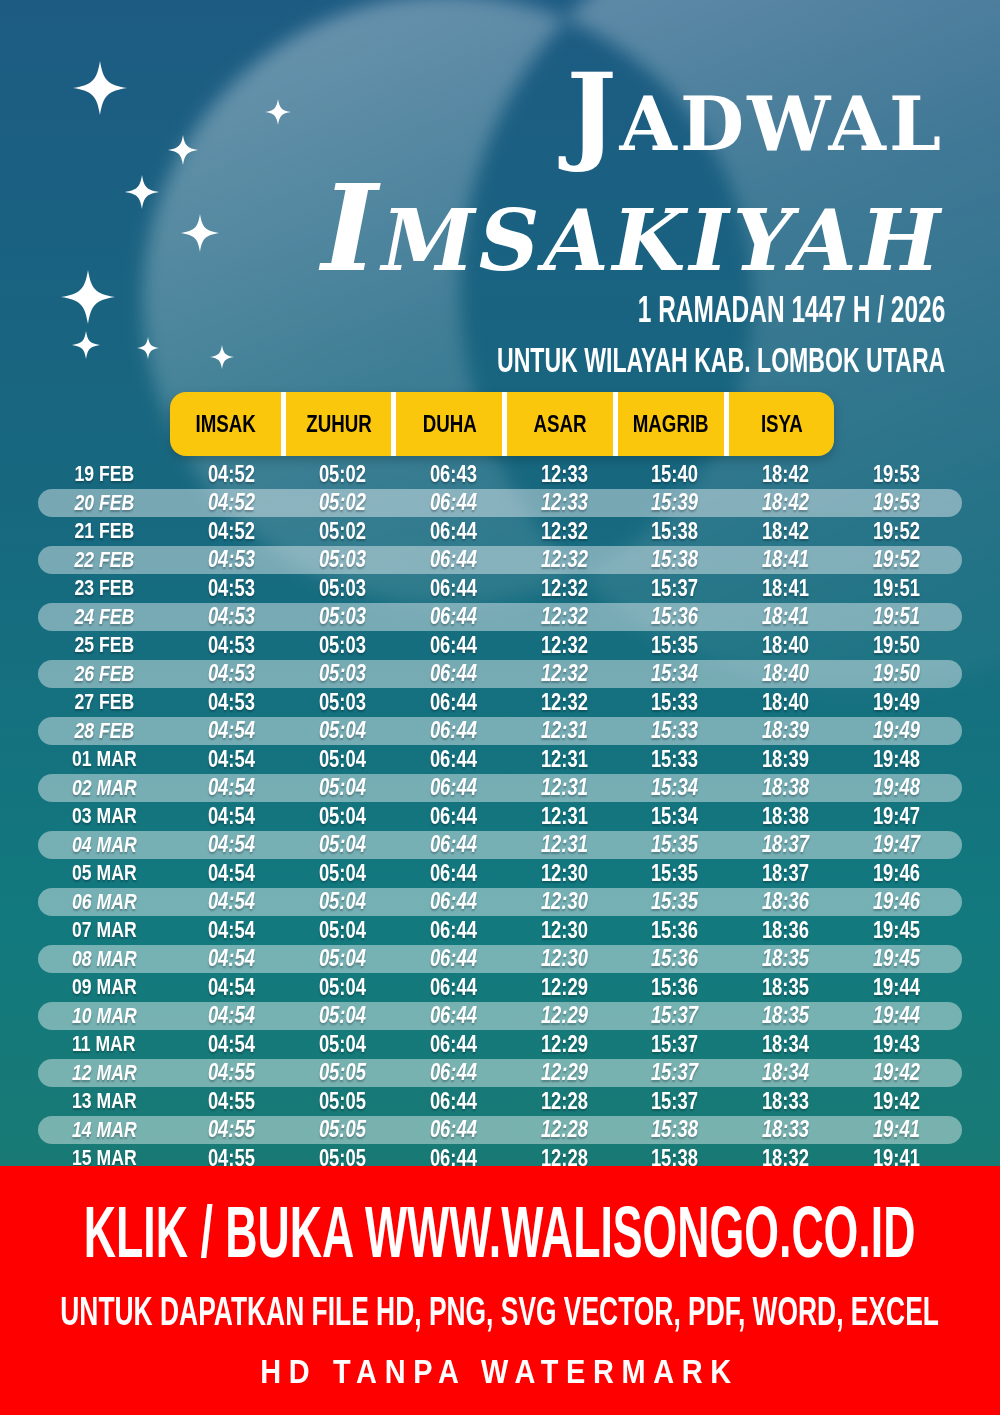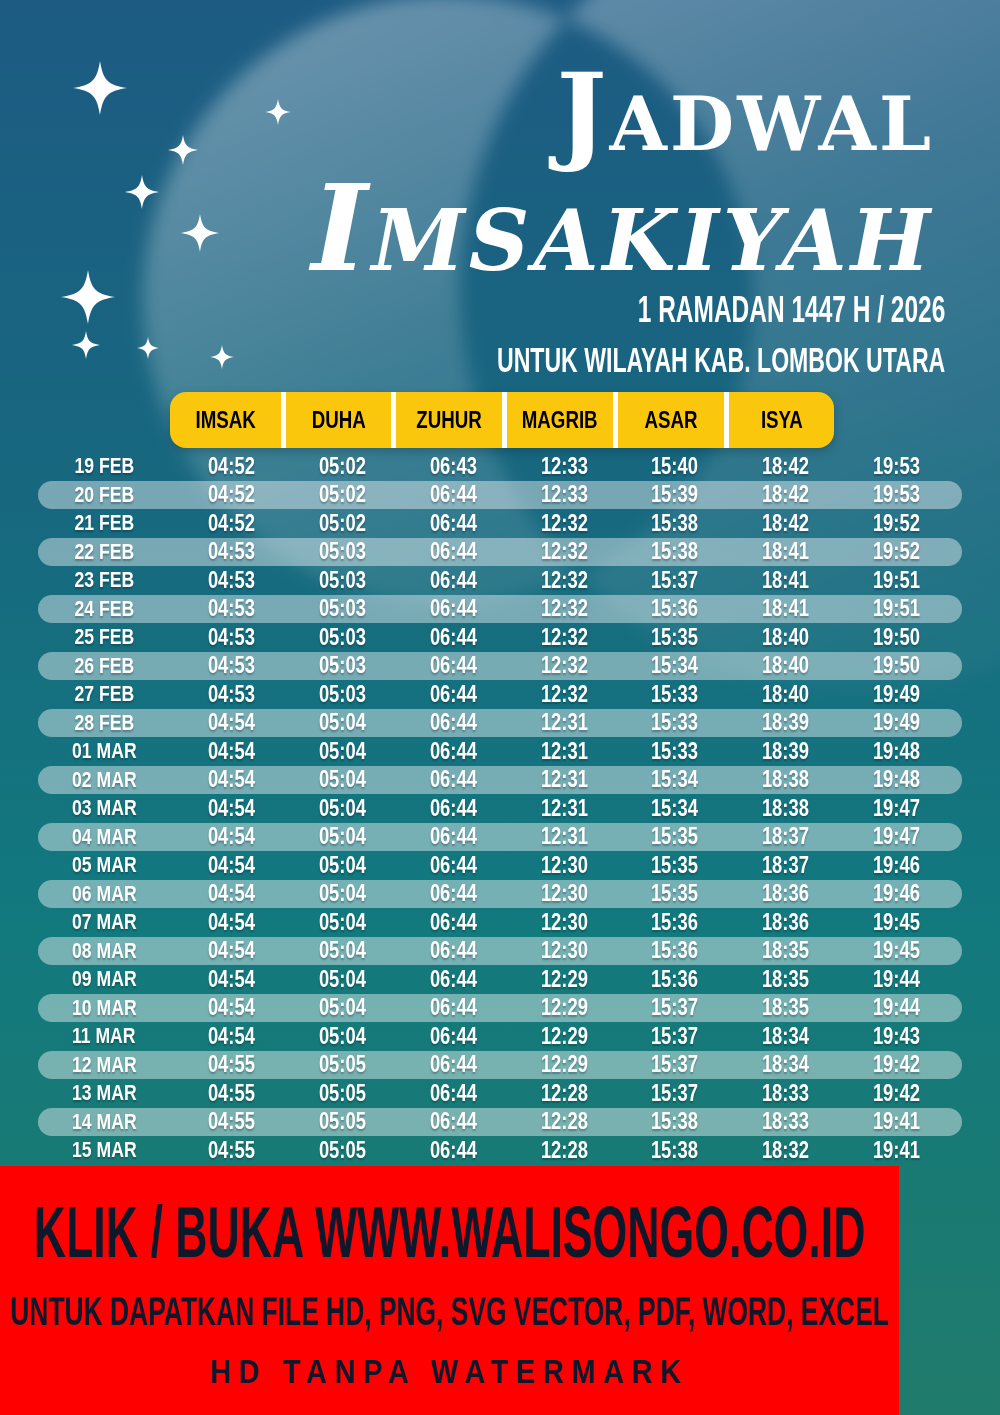--- a/index.html
+++ b/index.html
@@ -3,48 +3,48 @@
 <meta charset="utf-8">
 <style>
   html,body{margin:0;padding:0;background:#fff;}
   .poster{
     position:relative; width:1000px; height:1415px; overflow:hidden;
     font-family:"Liberation Sans", sans-serif;
     background:linear-gradient(180deg,#1D5B83 0%,#17687F 35%,#12797E 65%,#207B6B 100%);
   }
   .deco{position:absolute;left:0;top:0;width:1000px;height:1415px;pointer-events:none;}
   
-  .title-block{position:absolute;top:60px;right:66px;text-align:right;color:#fff;}
+  .title-block{position:absolute;top:60px;right:56px;text-align:right;color:#fff;}
   .t1,.t2{font-family:"DejaVu Serif", serif;font-variant:small-caps;line-height:1;margin:0;white-space:nowrap;}
   .t1{font-size:106px;letter-spacing:3px;}
   .t2{font-size:120px;letter-spacing:4px;margin-top:2px;font-style:italic;}
   .subtitle-block{position:absolute;top:276px;right:55px;text-align:right;color:#fff;font-weight:bold;margin-top:13px;}
   .sub1,.sub2{white-space:nowrap;display:block;transform-origin:right center;}
   .sub1{font-size:36px;transform:scaleX(0.68);}
   .sub2{font-size:35px;margin-top:9px;transform:scaleX(0.66);}
   
   .table-wrap{position:absolute;left:38px;top:392px;width:924px;}
   .header-row{display:grid;grid-template-columns:repeat(7,1fr);margin-left:132px;margin-right:17px;
     filter:drop-shadow(0 4px 5px rgba(0,25,35,.25));}
-  .hcell{background:#FBC70D;height:56px;display:flex;align-items:center;justify-content:center;box-sizing:border-box;}
+  .hcell{background:#FBC70D;height:64px;display:flex;align-items:center;justify-content:center;box-sizing:border-box;}
   .hcell + .hcell{border-left:5px solid #fff;}
   .hcell:first-child{border-radius:16px 0 0 16px;}
   .hcell:last-child{border-radius:0 16px 16px 0;}
   .hlabel{font-size:24px;font-weight:bold;color:#000;white-space:nowrap;display:inline-block;transform:scaleX(0.78);}
   .tbody{margin-top:4px;}
   .row{display:grid;grid-template-columns:132px repeat(7,1fr);height:28.5px;align-items:center;
     box-sizing:border-box;padding-right:17px;border-radius:15px;gap:13px;}
-  .row.hl{background:rgba(255,255,255,0.42);}
+  .row.hl{background:rgba(255,255,255,0.42);font-style:italic;}
   .cell{display:flex;align-items:center;justify-content:center;color:#fff;font-weight:bold;
     text-shadow:0 2px 2px rgba(0,20,30,.3);}
   .cell span{display:inline-block;white-space:nowrap;transform:scaleX(0.8);}
   .date-cell span{font-size:22px;}
   .time-cell span{font-size:23px;}
   
-  .banner{position:absolute;left:0;top:1166px;width:899px;height:249px;background:#FF0000;color:#0f172a;
+  .banner{position:absolute;left:0;top:1166px;width:1000px;height:249px;background:#FF0000;color:#ffffff;
     display:flex;flex-direction:column;align-items:center;justify-content:center;text-align:center;}
   .b1,.b2,.b3{font-weight:bold;white-space:nowrap;display:block;transform-origin:center;}
   .b1{font-size:72px;transform:scaleX(0.62);}
   .b2{font-size:40px;margin-top:16px;transform:scaleX(0.66);}
   .b3{font-size:34px;margin-top:18px;letter-spacing:9px;transform:scaleX(0.85);}
 </style>
 </head>
 <body>
 
 <div class="poster">
@@ -86,30 +86,30 @@
     <span class="sub1">1 RAMADAN 1447 H / 2026</span>
     <span class="sub2">UNTUK WILAYAH KAB. LOMBOK UTARA</span>
   </div>
 
   <div class="table-wrap">
     <div class="header-row">
         <div class="hcell">
           <span class="hlabel">IMSAK</span>
         </div>
         <div class="hcell">
+          <span class="hlabel">ZUHUR</span>
+        </div>
+        <div class="hcell">
           <span class="hlabel">DUHA</span>
         </div>
         <div class="hcell">
-          <span class="hlabel">ZUHUR</span>
+          <span class="hlabel">ASAR</span>
         </div>
         <div class="hcell">
           <span class="hlabel">MAGRIB</span>
-        </div>
-        <div class="hcell">
-          <span class="hlabel">ASAR</span>
         </div>
         <div class="hcell">
           <span class="hlabel">ISYA</span>
         </div>
       </div>
     <div class="tbody">
         <div class="row">
           <div class="cell date-cell">
             <span>19 FEB</span>
           </div>

